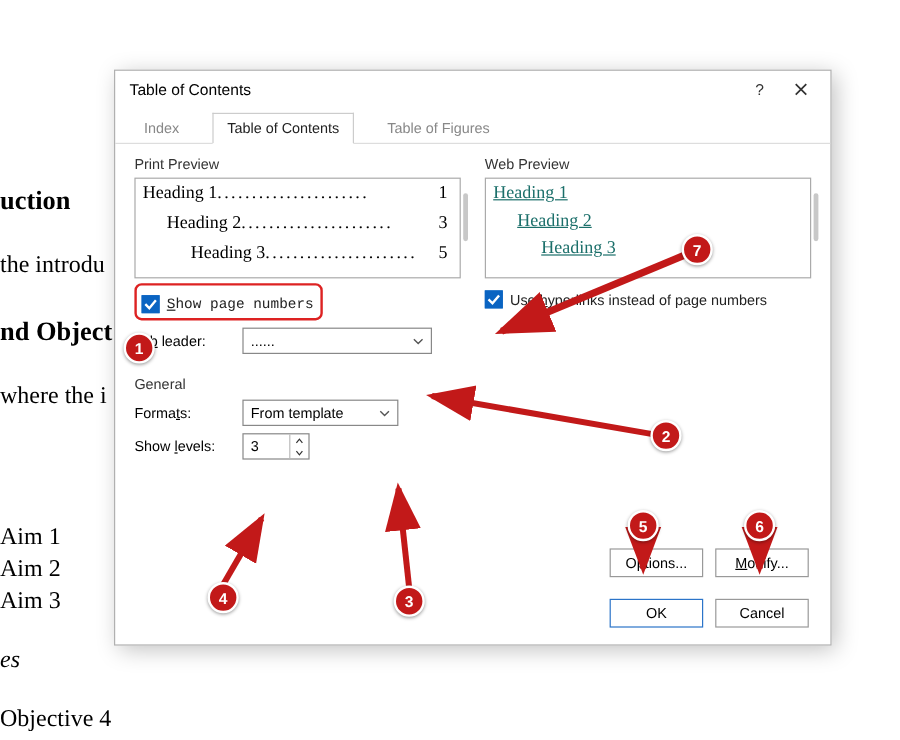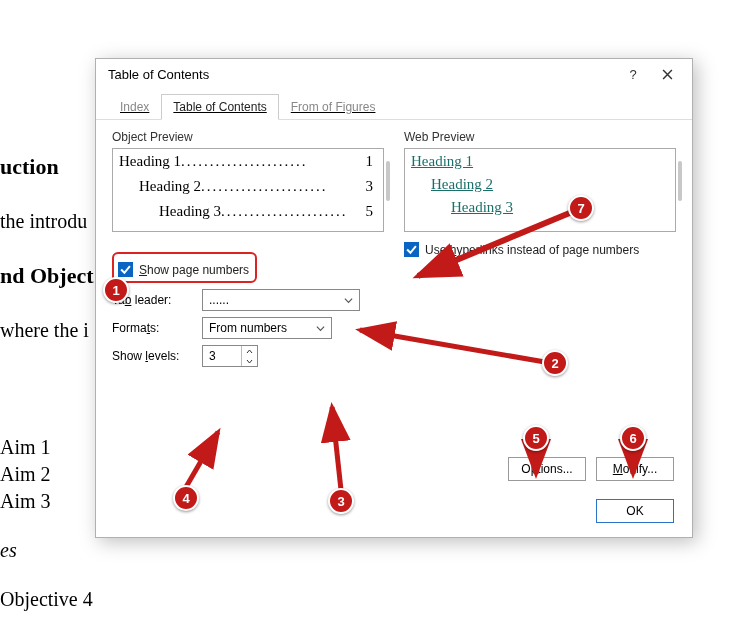--- a/index.html
+++ b/index.html
@@ -47,23 +47,22 @@
     width: 34px; height: 24px;
     display: flex; align-items: center; justify-content: center;
     font-size: 13px;
     color: #333;
   }
   .titlebar .x svg { width: 11px; height: 11px; }
 
   .tabs {
     display: flex;
     padding: 4px 12px 0 12px;
-    gap: 0;
+    gap: 16px;
     border-bottom: 1px solid #ddd;
-    text-decoration: underline;
   }
   .tab {
     padding: 5px 11px;
     border: 1px solid transparent;
     color: #888;
     font-size: 12px;
     cursor: pointer;
     position: relative;
     top: 1px;
   }
@@ -131,21 +130,22 @@
   }
   .chk svg { width: 11px; height: 11px; }
   .chk-label { }
   .u { text-decoration: underline; }
 
   .red-box {
     border: 2px solid #d22;
     border-radius: 6px;
     padding: 2px 6px 4px 4px;
     display: inline-block;
-    margin-top: 20px;
+    margin-top: 4px;
+    font-family: Liberation Mono, monospace;
   }
 
   .form-row {
     display: flex;
     align-items: center;
     gap: 8px;
     margin-top: 6px;
   }
   .form-row label { width: 82px; }
   .select {
@@ -258,28 +258,28 @@
     <div class="tbtn x">
       <svg viewBox="0 0 10 10">
           <path d="M1 1 L9 9 M9 1 L1 9" stroke="#333" stroke-width="1.3"></path>
         </svg>
     </div>
   </div>
 
   <div class="tabs">
     <div class="tab">Index</div>
     <div class="tab active">Table of Contents</div>
-    <div class="tab">From of Figures</div>
+    <div class="tab">Table of Figures</div>
   </div>
 
   <div class="body-area">
     <div class="cols">
 
       <div class="col">
-        <div class="sect-label">Object Preview</div>
+        <div class="sect-label">Print Preview</div>
         <div class="preview-box">
           <div class="pp-line pp-l1">
             <span class="h">Heading 1</span>
             <span class="dots">......................</span>
             <span class="pg">1</span>
           </div>
           <div class="pp-line pp-l2" style="margin-top:8px">
             <span class="h">Heading 2</span>
             <span class="dots">......................</span>
             <span class="pg">3</span>
@@ -308,25 +308,26 @@
           <div class="select sel-tab">
             <span>......</span>
             <span class="sel-arrow">
               <svg viewBox="0 0 10 6">
                   <path d="M1 1 L5 5 L9 1" stroke="#555" stroke-width="1.3" fill="none"></path>
                 </svg>
             </span>
           </div>
         </div>
 
+        <div class="general-label">General</div>
 
         <div class="form-row">
           <label>Forma<span class="u">t</span>s:</label>
           <div class="select sel-fmt">
-            <span>From numbers</span>
+            <span>From template</span>
             <span class="sel-arrow">
               <svg viewBox="0 0 10 6">
                   <path d="M1 1 L5 5 L9 1" stroke="#555" stroke-width="1.3" fill="none"></path>
                 </svg>
             </span>
           </div>
         </div>
 
         <div class="form-row">
           <label>Show <span class="u">l</span>evels:</label>
@@ -372,20 +373,23 @@
   <div class="btn-row mid">
     <div class="btn">
         <span>Options...</span>
       </div>
     <div class="btn"><span class="u">M</span>odify...</div>
   </div>
   <div class="btn-row bot">
     <div class="btn primary">
         <span>OK</span>
       </div>
+    <div class="btn">
+        <span>Cancel</span>
+      </div>
   </div>
 </div>
 
 <div class="badge" style="left:103px; top:277px">1</div>
 <div class="badge" style="left:542px; top:350px">2</div>
 <div class="badge" style="left:328px; top:488px">3</div>
 <div class="badge" style="left:173px; top:485px">4</div>
 <div class="badge" style="left:523px; top:425px">5</div>
 <div class="badge" style="left:620px; top:425px">6</div>
 <div class="badge" style="left:568px; top:195px">7</div>

